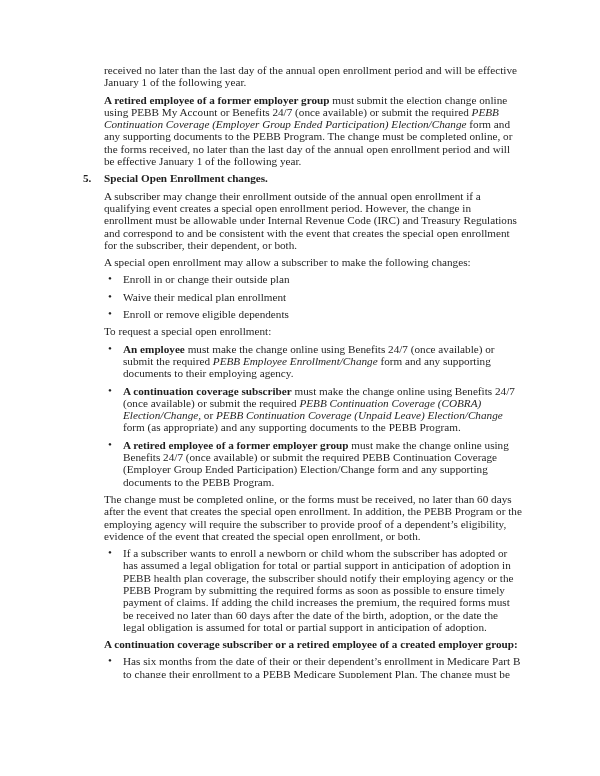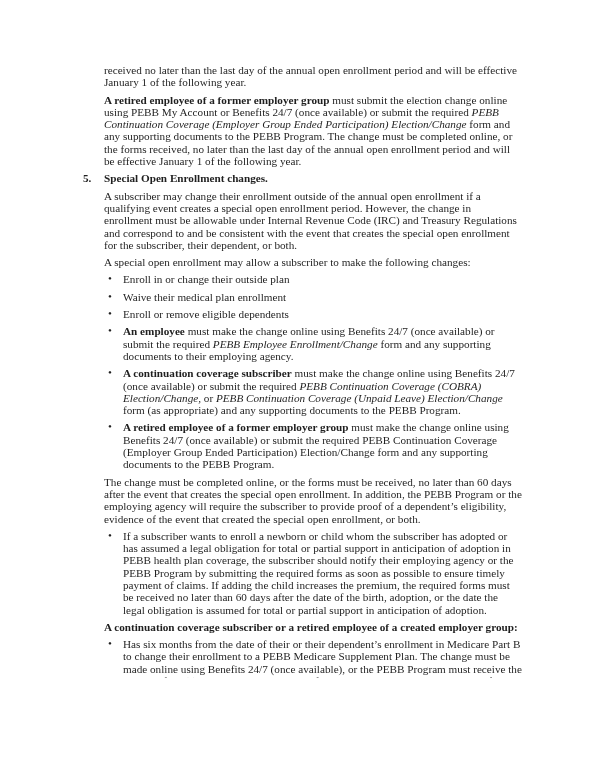--- a/index.html
+++ b/index.html
@@ -86,20 +86,21 @@
     <p>A subscriber may change their enrollment outside of the annual open enrollment if a qualifying event creates a special open enrollment period. However, the change in enrollment must be allowable under Internal Revenue Code (IRC) and Treasury Regulations and correspond to and be consistent with the event that creates the special open enrollment for the subscriber, their dependent, or both.</p>
 
     <p>A special open enrollment may allow a subscriber to make the following changes:</p>
 
     <ul class="blist">
       <li>Enroll in or change their outside plan</li>
       <li>Waive their medical plan enrollment</li>
       <li>Enroll or remove eligible dependents</li>
     </ul>
 
+    <p>To request a special open enrollment:</p>
 
     <ul class="blist">
       <li><span class="bold">An employee</span><span> must make the change online using Benefits 24/7 (once available) or submit the required </span><span class="italic">PEBB Employee Enrollment/Change</span><span> form and any supporting documents to their employing agency.</span></li>
       <li><span class="bold">A continuation coverage subscriber</span><span> must make the change online using Benefits 24/7 (once available) or submit the required </span><span class="italic">PEBB Continuation Coverage (COBRA) Election/Change,</span><span> or </span><span class="italic">PEBB Continuation Coverage (Unpaid Leave) Election/Change</span><span> form (as appropriate) and any supporting documents to the PEBB Program.</span></li>
       <li><span class="bold">A retired employee of a former employer group</span><span> must make the change online using Benefits 24/7 (once available) or submit the required PEBB Continuation Coverage (Employer Group Ended Participation) Election/Change form and any supporting documents to the PEBB Program.</span></li>
     </ul>
 
     <p>The change must be completed online, or the forms must be received, no later than 60 days after the event that creates the special open enrollment. In addition, the PEBB Program or the employing agency will require the subscriber to provide proof of a dependent’s eligibility, evidence of the event that created the special open enrollment, or both.</p>
 
 

